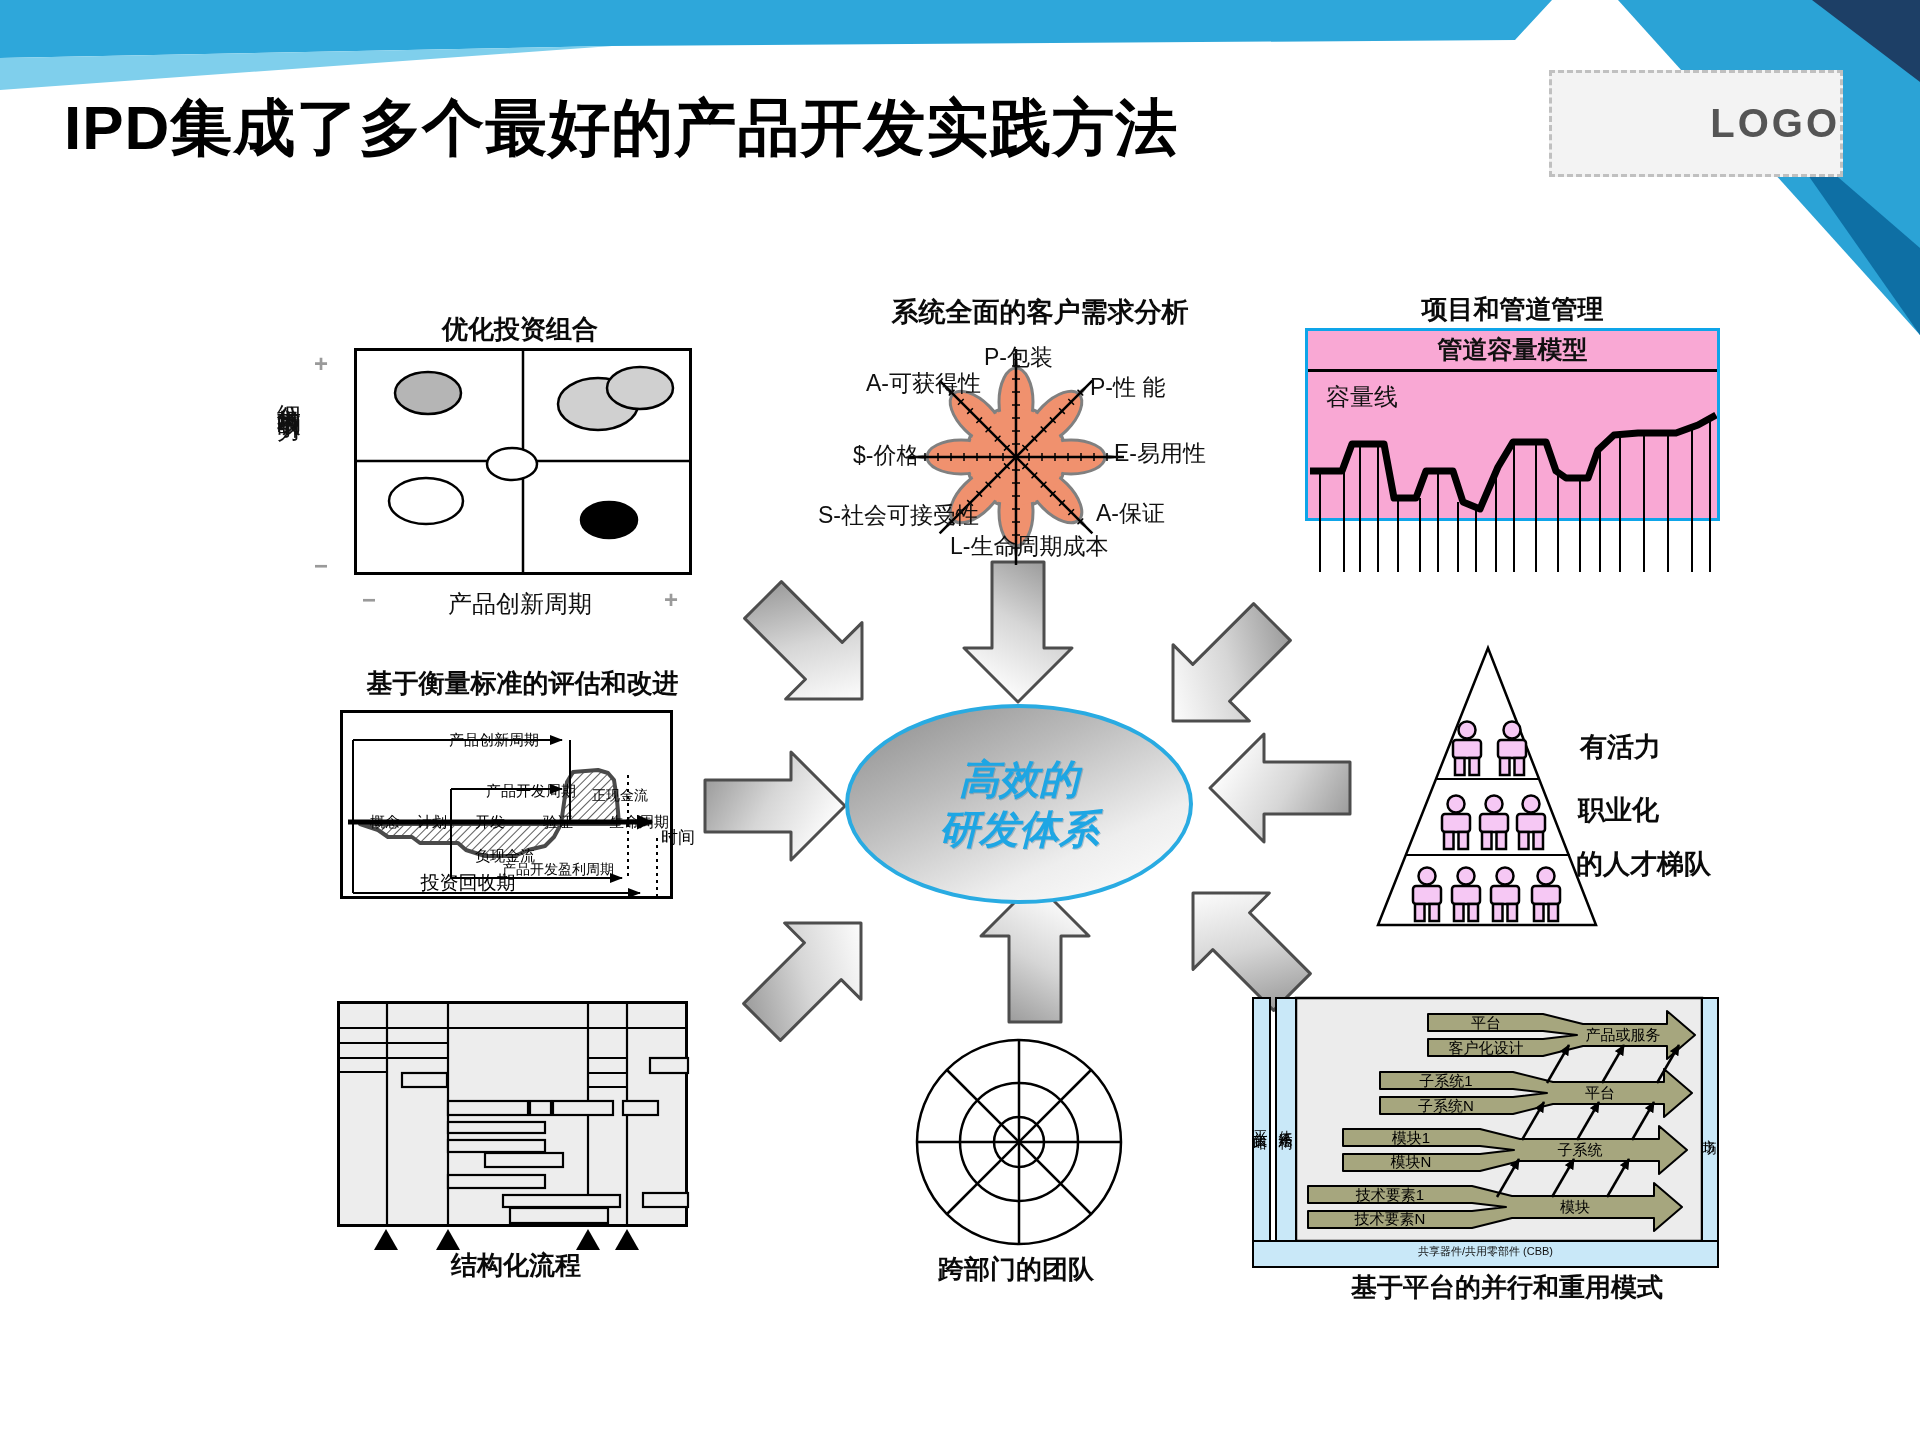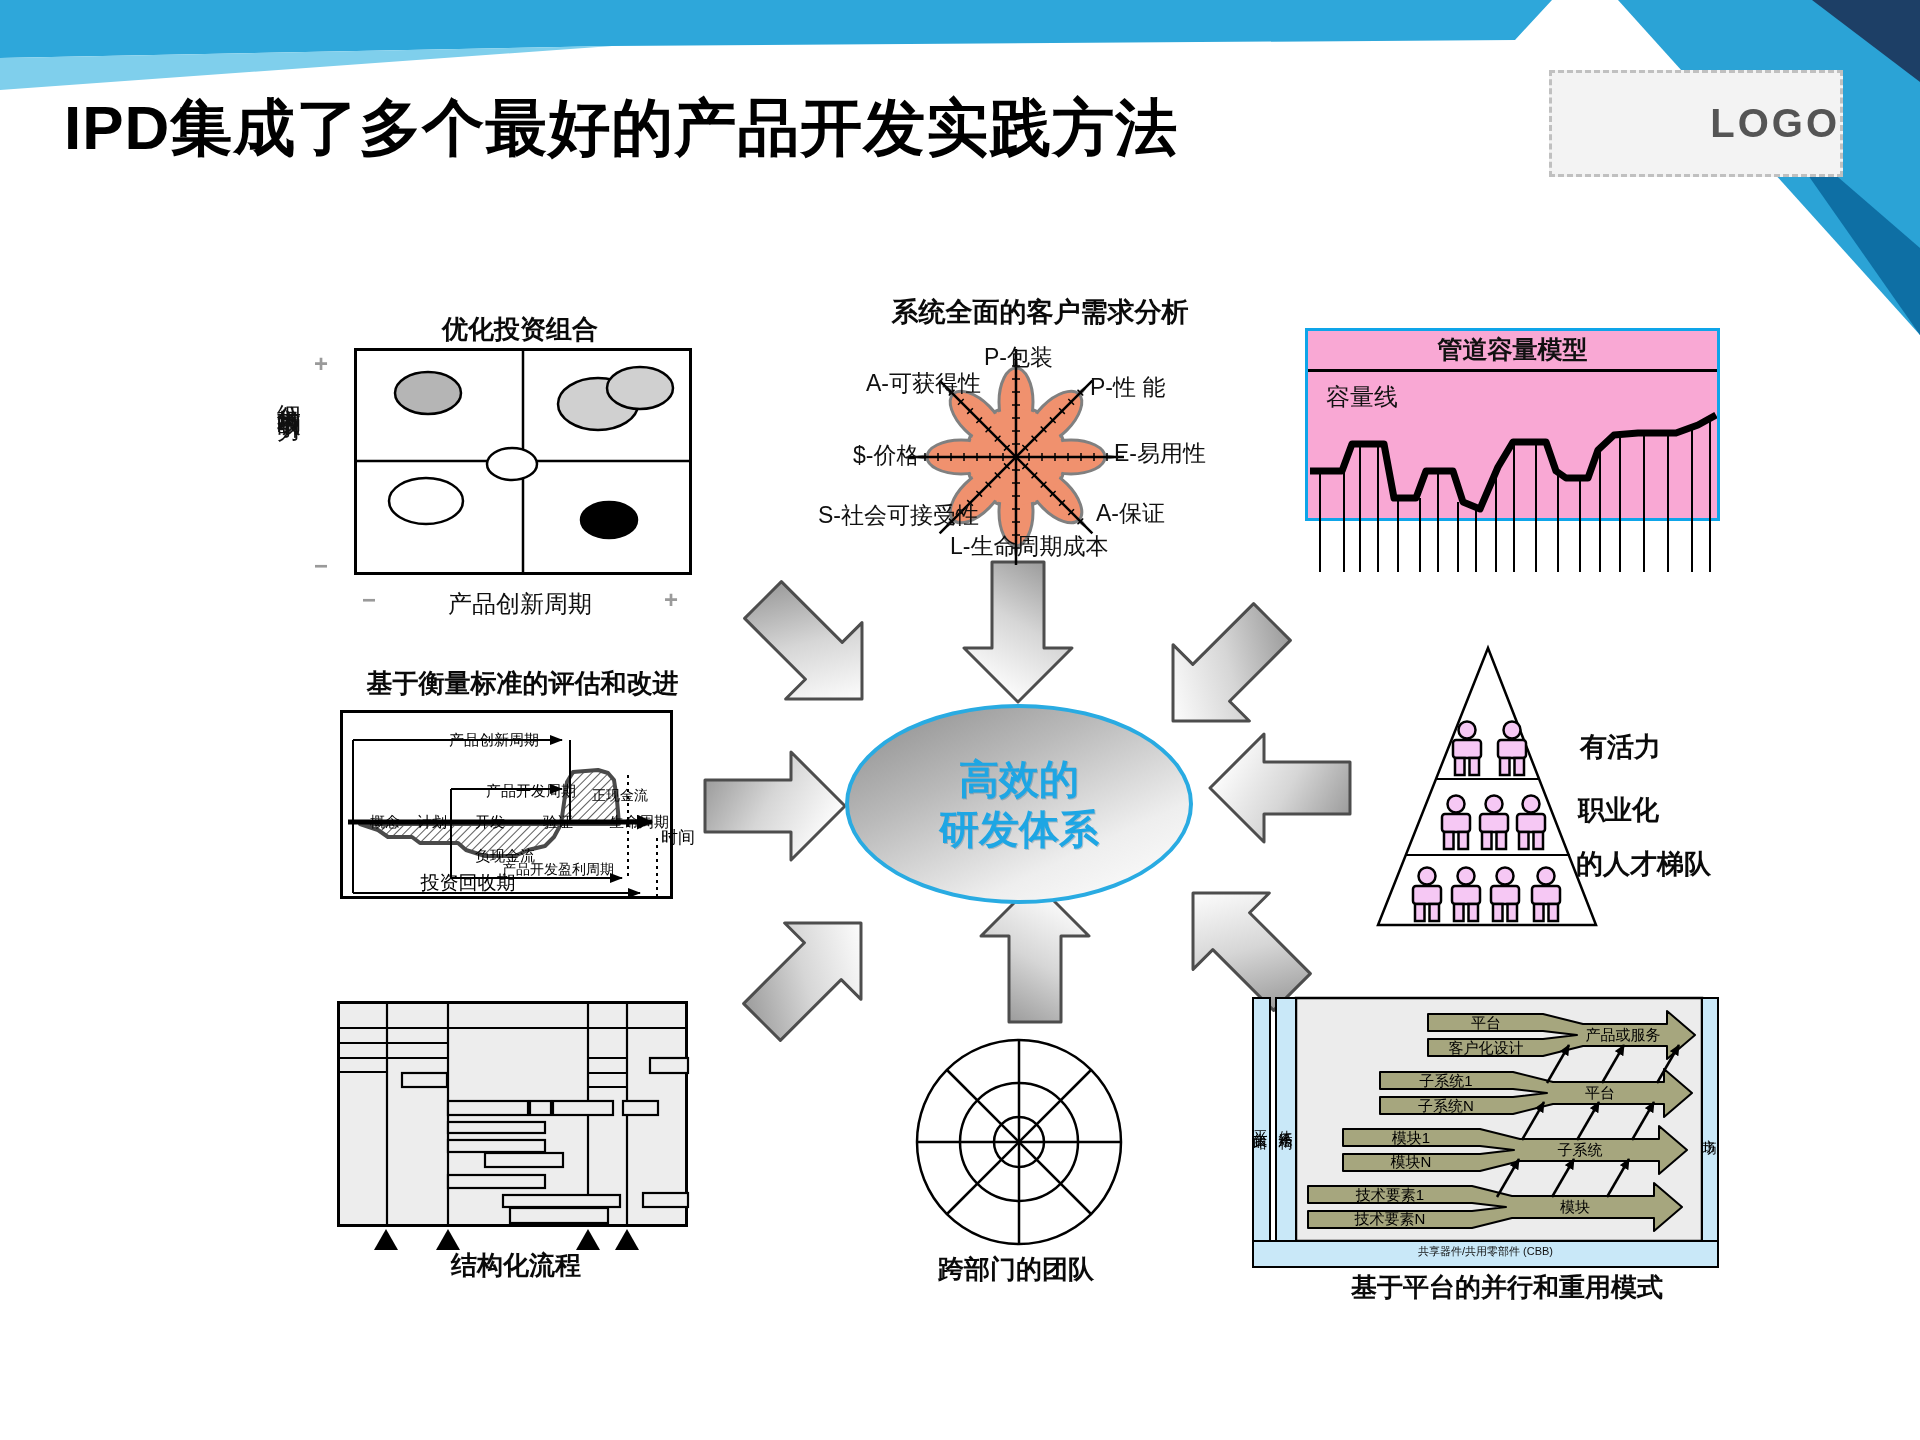--- a/index.html
+++ b/index.html
@@ -10,21 +10,21 @@
   .sec-title{font-weight:bold;color:#0a0a0a;}
   .lbl{white-space:nowrap;}
   .vtext{writing-mode:vertical-rl;text-orientation:upright;letter-spacing:2px;}
   svg text{font-family:"Liberation Sans","DejaVu Sans",sans-serif;}
   #title{font-size:62px;font-weight:bold;letter-spacing:1px;color:#000;}
   #logo-box{width:288px;height:101px;background:#f3f3f3;border:3px dashed #c0c0c0;
             display:flex;align-items:center;justify-content:flex-end;
             font-size:40px;font-weight:bold;color:#555;letter-spacing:3px;}
   #core-ellipse{width:340px;height:192px;border-radius:50%;
       background:linear-gradient(155deg,#8c8c8c 0%,#b9b9b9 35%,#eeeeee 72%,#ffffff 100%);
-      border:4px solid #29ABE2;display:flex;flex-direction:column;align-items:center;justify-content:center;}
+      border:4px solid #29ABE2;display:flex;flex-direction:column;align-items:center;justify-content:center;font-style:italic;}
   #core-ellipse div{font-size:40px;font-weight:bold;color:#1EA6E4;line-height:50px;
       text-shadow:1px 1px 0 rgba(0,70,110,.25);}
   .needs-lbl{font-size:23px;color:#101010;}
   .axis-sign{font-size:24px;color:#9a9a9a;font-weight:bold;}
   .axis-lbl{font-size:24px;color:#101010;}
   .cap{font-size:26px;font-weight:bold;color:#0a0a0a;}
   .talent-line{font-size:27px;font-weight:bold;color:#0a0a0a;}
   .pf-vlbl{font-size:14px;line-height:16px;color:#000;display:flex;align-items:center;justify-content:center;}
 </style>
 </head>
@@ -115,20 +115,21 @@
   </svg>
   <div class="abs needs-lbl lbl" style="left:984px;top:342px;">P-包装</div>
   <div class="abs needs-lbl lbl" style="left:866px;top:368px;">A-可获得性</div>
   <div class="abs needs-lbl lbl" style="left:1090px;top:372px;">P-性 能</div>
   <div class="abs needs-lbl lbl" style="left:853px;top:440px;">$-价格</div>
   <div class="abs needs-lbl lbl" style="left:1114px;top:438px;">E-易用性</div>
   <div class="abs needs-lbl lbl" style="left:818px;top:500px;">S-社会可接受性</div>
   <div class="abs needs-lbl lbl" style="left:1080px;top:498px;padding-left:16px;">A-保证</div>
   <div class="abs needs-lbl" style="left:950px;top:532px;width:170px;line-height:28px;">L-生命周期成本</div>
 
+  <div class="abs ctr sec-title" style="left:1305px;top:292px;width:415px;font-size:26px;">项目和管道管理</div>
   <div class="abs" style="left:1305px;top:328px;width:415px;height:193px;border:3px solid #0ea5e9;box-sizing:border-box;background:#f9a8d4;">
     <div class="abs ctr" style="left:0;top:2px;width:409px;height:36px;border-bottom:3px solid #000;font-size:25px;font-weight:bold;">管道容量模型</div>
     <div class="abs" style="left:18px;top:50px;font-size:24px;">容量线</div>
   </div>
   <svg class="abs" style="left:1308px;top:410px" width="409" height="162">
     <path stroke="#000" stroke-width="2" fill="none" d="M12,162 V61 M36,162 V61 M52,162 V34 M70,162 V34 M90,162 V88 M112,162 V88 M130,162 V61 M150,162 V92 M168,162 V99 M188,162 V57 M206,162 V32 M228,162 V32 M250,162 V61 M272,162 V68 M292,162 V40 M312,162 V25 M336,162 V23 M360,162 V23 M384,162 V17 M402,162 V8"></path>
     <polyline fill="none" stroke="#000" stroke-width="7" stroke-linejoin="round" points="2,61 34,61 44,34 76,34 86,88 108,88 118,61 145,61 155,92 172,99 190,57 205,32 238,32 248,61 258,68 280,68 290,40 306,25 330,23 368,23 390,15 408,5"></polyline>
   </svg>
 
   <div class="abs ctr sec-title" style="left:350px;top:666px;width:345px;font-size:26px;">基于衡量标准的评估和改进</div>

